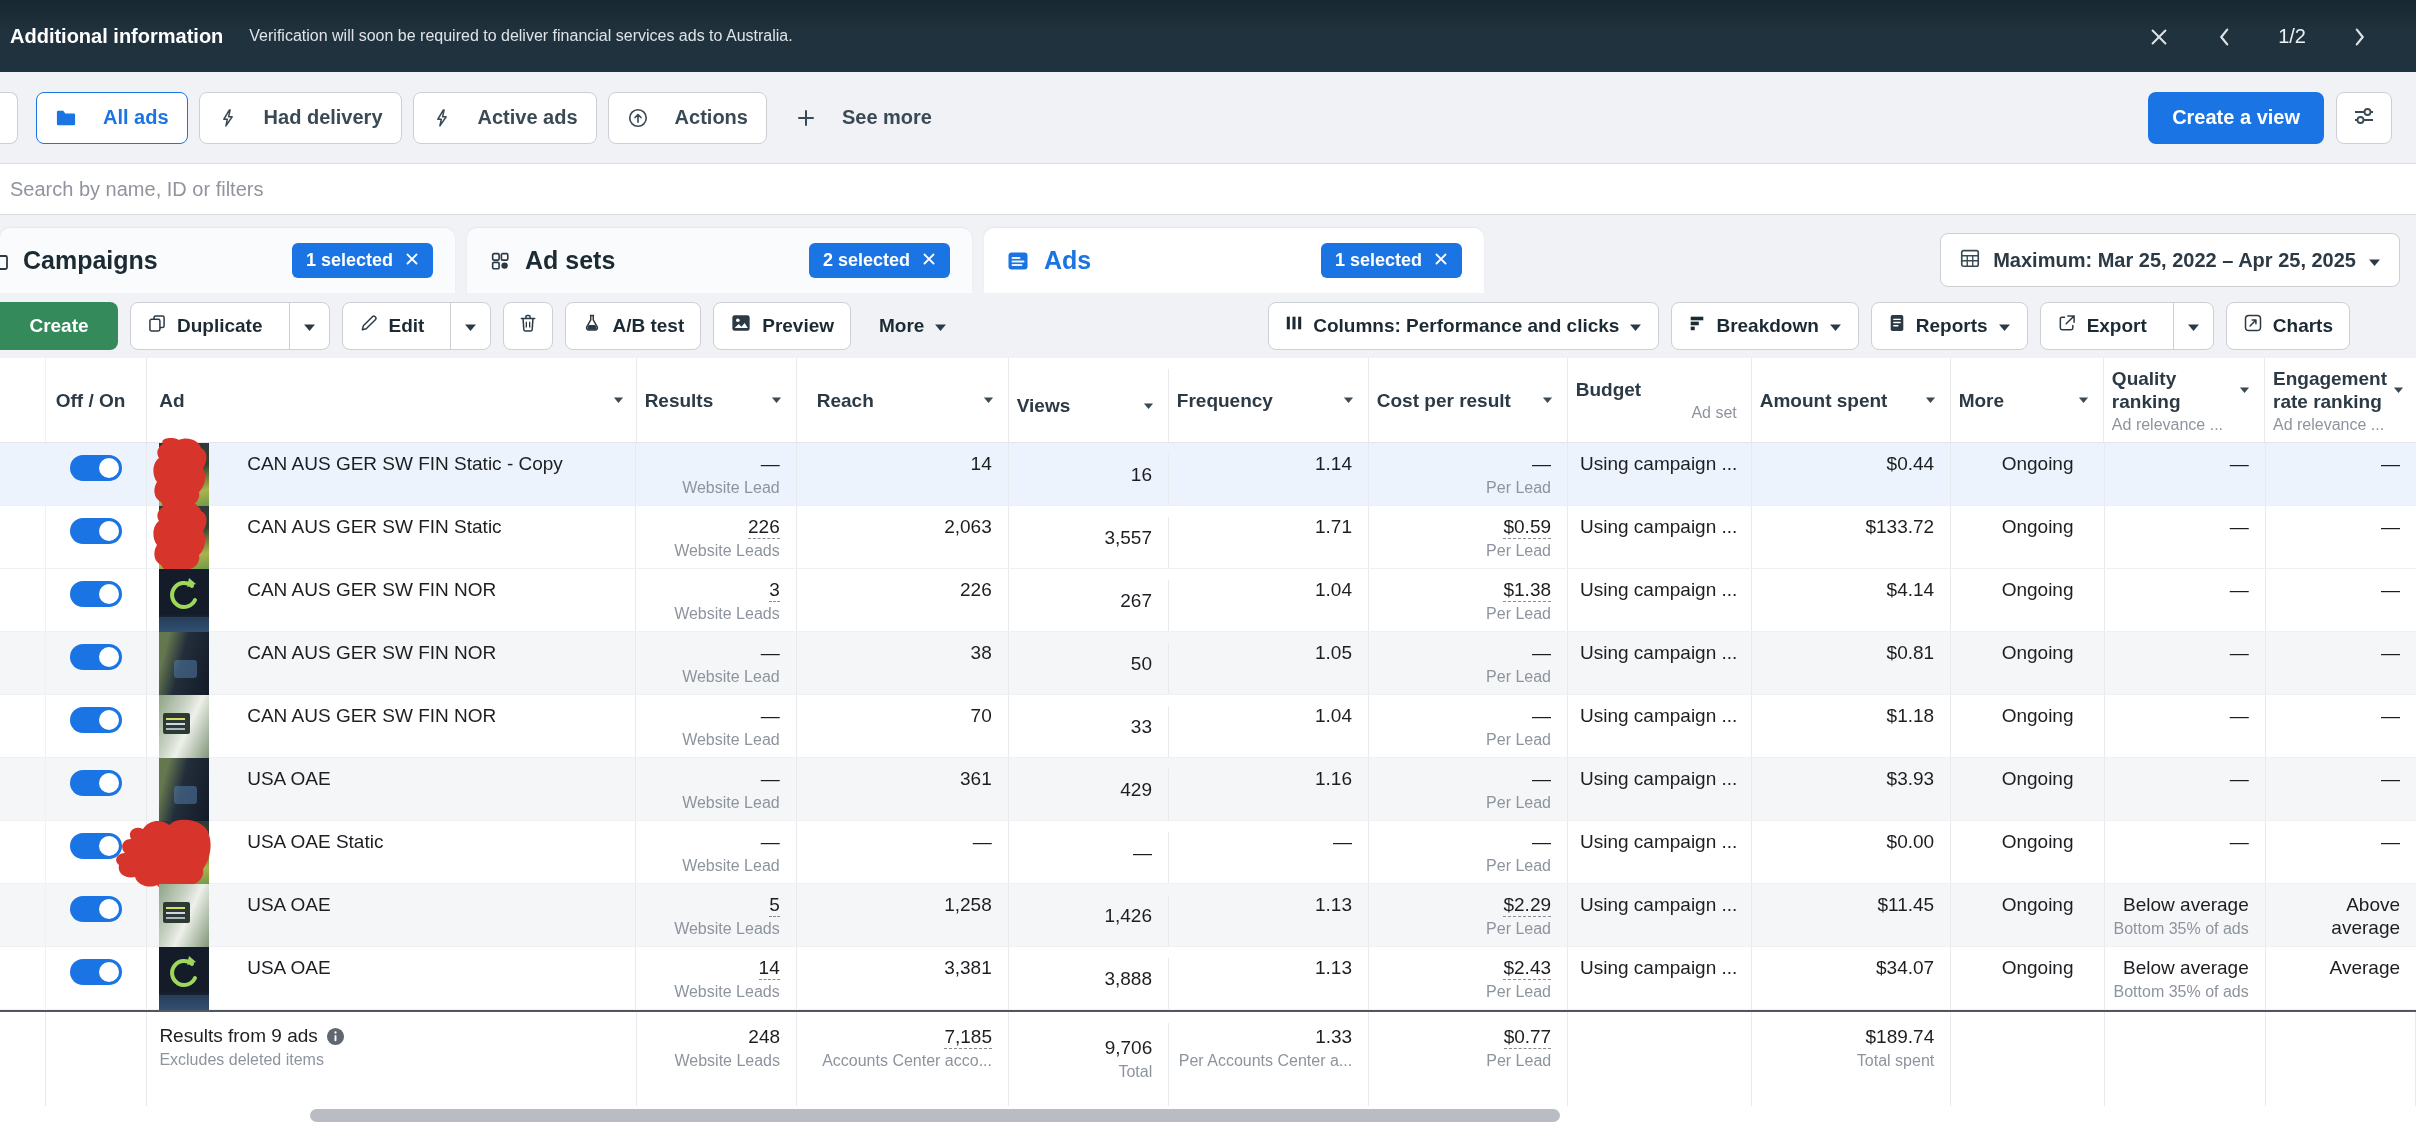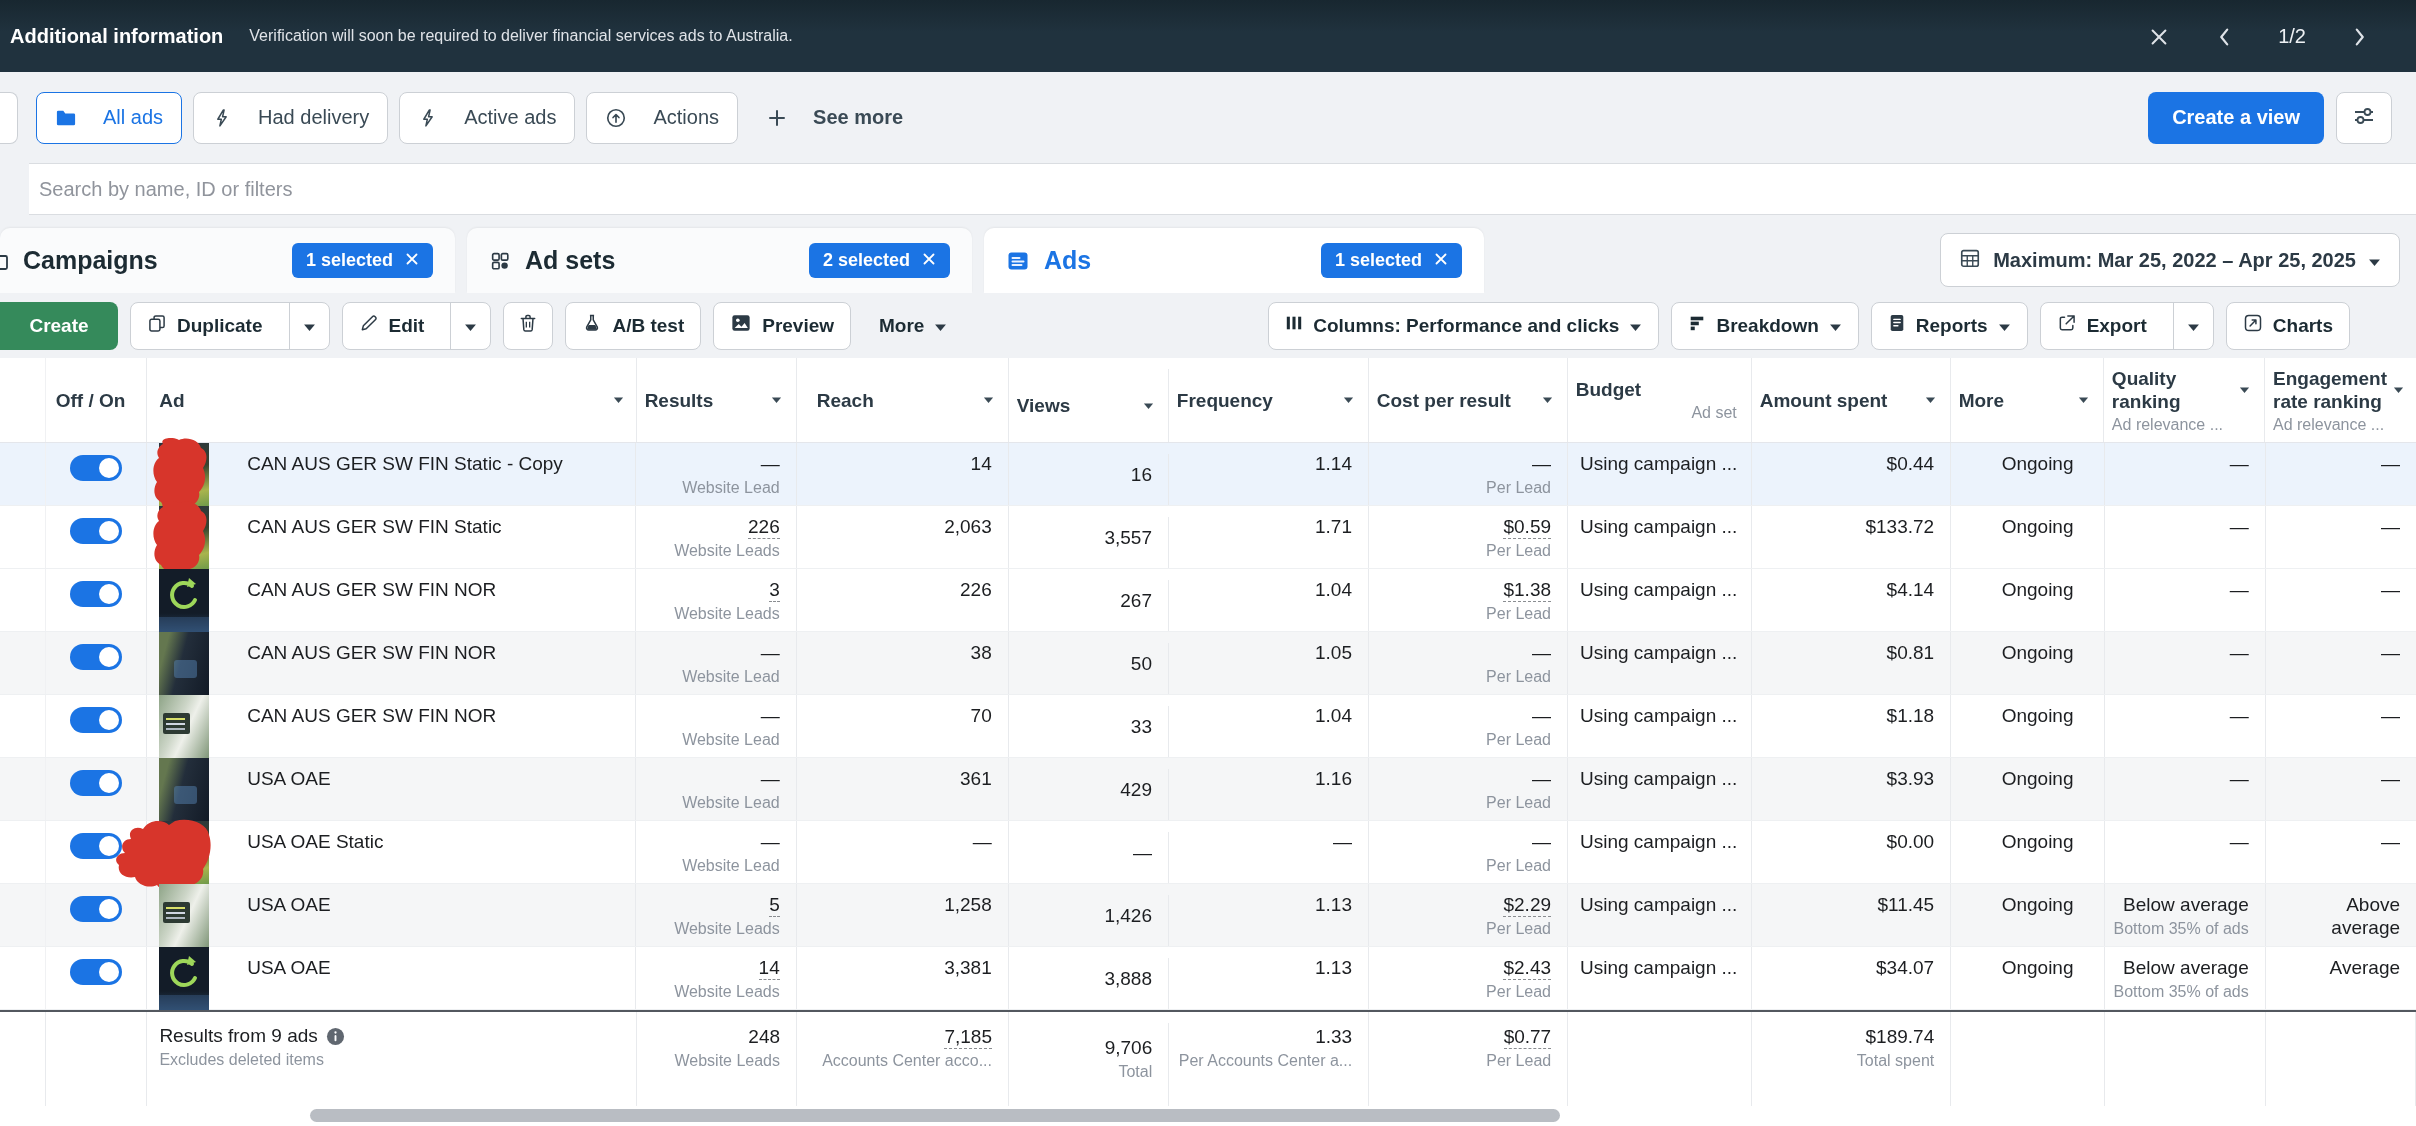--- a/index.html
+++ b/index.html
@@ -15,32 +15,32 @@
   .banner-controls { margin-left:auto; display:flex; align-items:flex-end; gap:46px; }
   .banner-btn { background:none; border:none; cursor:pointer; display:flex; align-items:center; }
   .banner-page { color:#eef1f4; font-size:20px; }
 
   
   .filter-row { height:91px; display:flex; align-items:center; padding-right:24px; }
   .stub-btn { width:18px; height:52px; background:#fff; border:1px solid #ccd0d5; border-left:none;
               border-radius:0 8px 8px 0; margin-right:18px; }
   .chip { height:52px; display:flex; align-items:center; gap:12px; background:#fff;
           border:1px solid #ccd0d5; border-radius:8px; padding:0 18px; margin-right:11px;
-          font-size:20px; font-weight:400; color:#3a4a55; cursor:pointer; }
+          font-size:20px; font-weight:700; color:#3a4a55; cursor:pointer; }
   .chip.active { border:1.5px solid #1b74e4; color:#1b74e4; }
   .chip.ghost { background:none; border:none; font-weight:700; }
   .spacer { flex:1; }
   .create-view-btn { height:52px; background:#1b74e4; color:#fff; border:none; border-radius:8px;
                      font-size:20px; font-weight:700; padding:0 24px; margin-right:12px; cursor:pointer; }
   .settings-btn { height:52px; width:56px; background:#fff; border:1px solid #ccd0d5; border-radius:8px;
                   display:flex; align-items:center; justify-content:center; cursor:pointer; }
 
   
   .search-row { height:52px; background:#fff; border-top:1px solid #dadde1; border-bottom:1px solid #dadde1;
-                display:flex; align-items:center;margin-left:29px; }
+                display:flex; align-items:center; }
   .search-input { width:100%; height:100%; border:none; outline:none; font-size:20px; padding-left:10px;
                   color:#1c2b33; font-family:"Liberation Sans",sans-serif; }
   .search-input::placeholder { color:#90949c; }
 
   
   .level-row { height:78px; display:flex; align-items:flex-end; padding-right:16px; }
   .level-card { height:65px; display:flex; align-items:center; padding:0 22px; border-radius:10px 10px 0 0;
                 background:#fafbfc; box-shadow:0 -1px 2px rgba(0,0,0,.05); margin-right:12px; cursor:pointer; overflow:hidden; }
   .level-card.active { background:#fff; }
   .lc-campaigns { width:455px; padding-left:0; }

